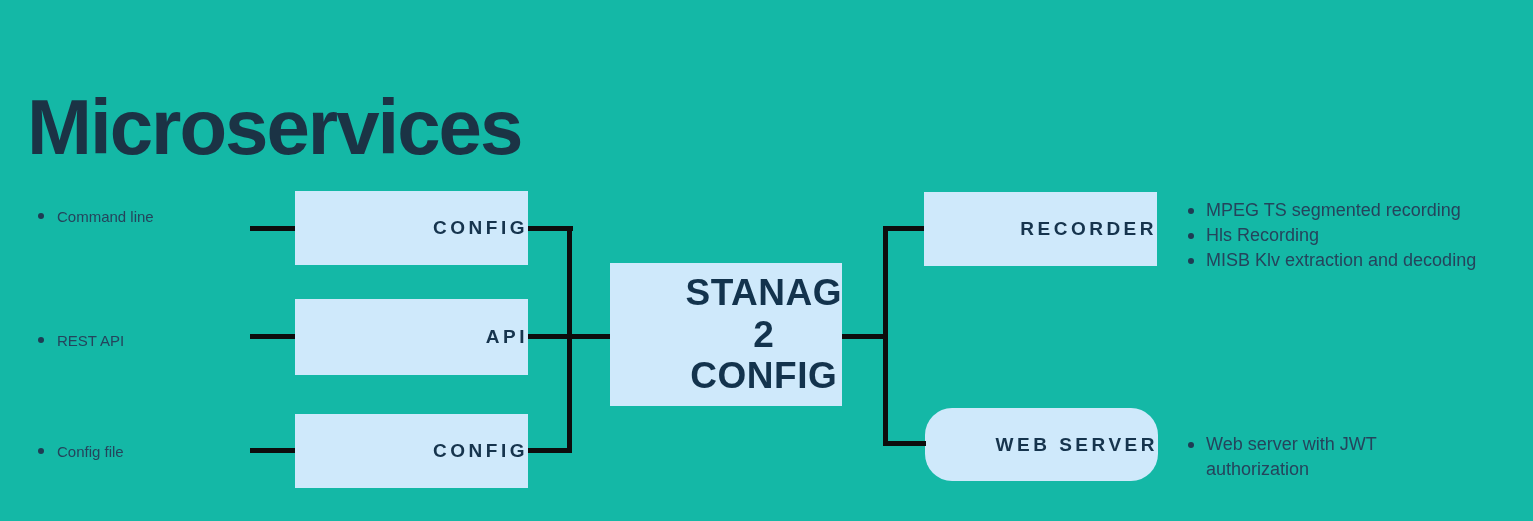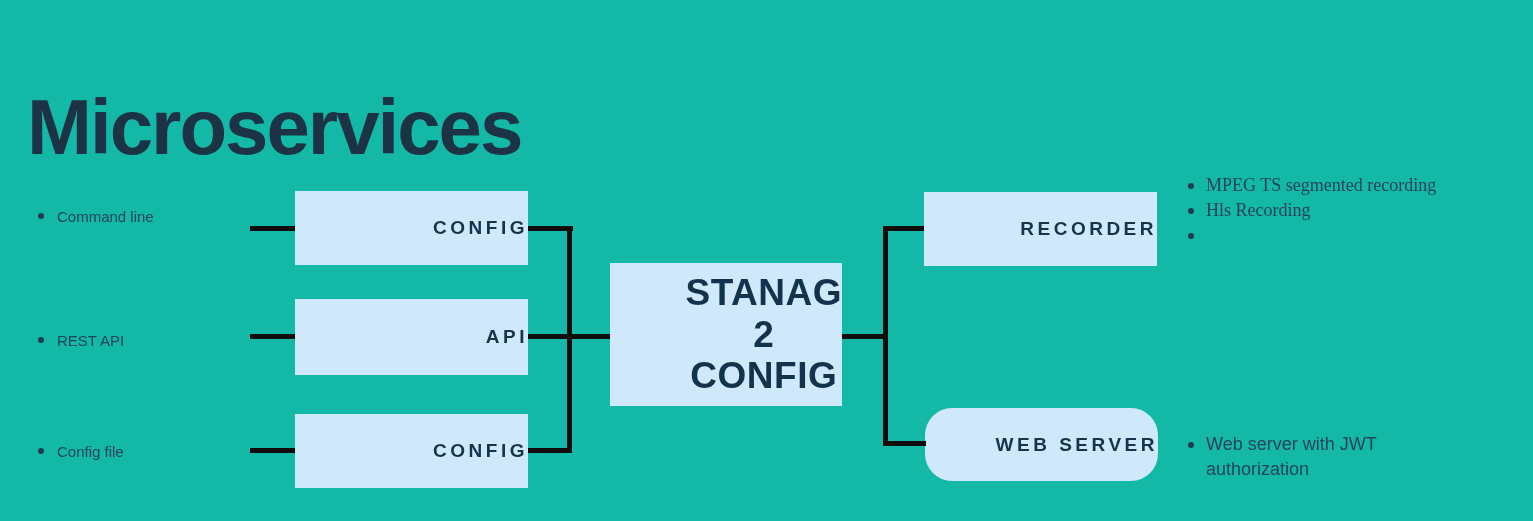--- a/index.html
+++ b/index.html
@@ -79,21 +79,21 @@
   }
   .feature-list {
     position: absolute;
     margin: 0;
     padding: 0;
     list-style: none;
     color: #25445c;
     font-size: 18px;
     line-height: 25px;
   }
-  .feature-list-recorder { left: 1188px; top: 173px; width: 345px; font-family: Liberation Serif, serif; }
+  .feature-list-recorder { left: 1188px; top: 198px; width: 345px; }
   .feature-list-webserver { left: 1188px; top: 432px; width: 230px; }
   .feature-item {
     display: flex;
     gap: 12px;
   }
   .feature-item .dot { margin-top: 10px; }
   
   .h-line, .v-line {
     position: absolute;
     background: #0d0d0d;
@@ -161,20 +161,21 @@
     <li class="feature-item">
       <span class="dot"></span>
       <span>MPEG TS segmented recording</span>
     </li>
     <li class="feature-item">
       <span class="dot"></span>
       <span>Hls Recording</span>
     </li>
     <li class="feature-item">
       <span class="dot"></span>
+      <span>MISB Klv extraction and decoding</span>
     </li>
   </ul>
 
   <ul class="feature-list feature-list-webserver">
     <li class="feature-item">
       <span class="dot"></span>
       <span>Web server with JWT authorization</span>
     </li>
   </ul>
 

